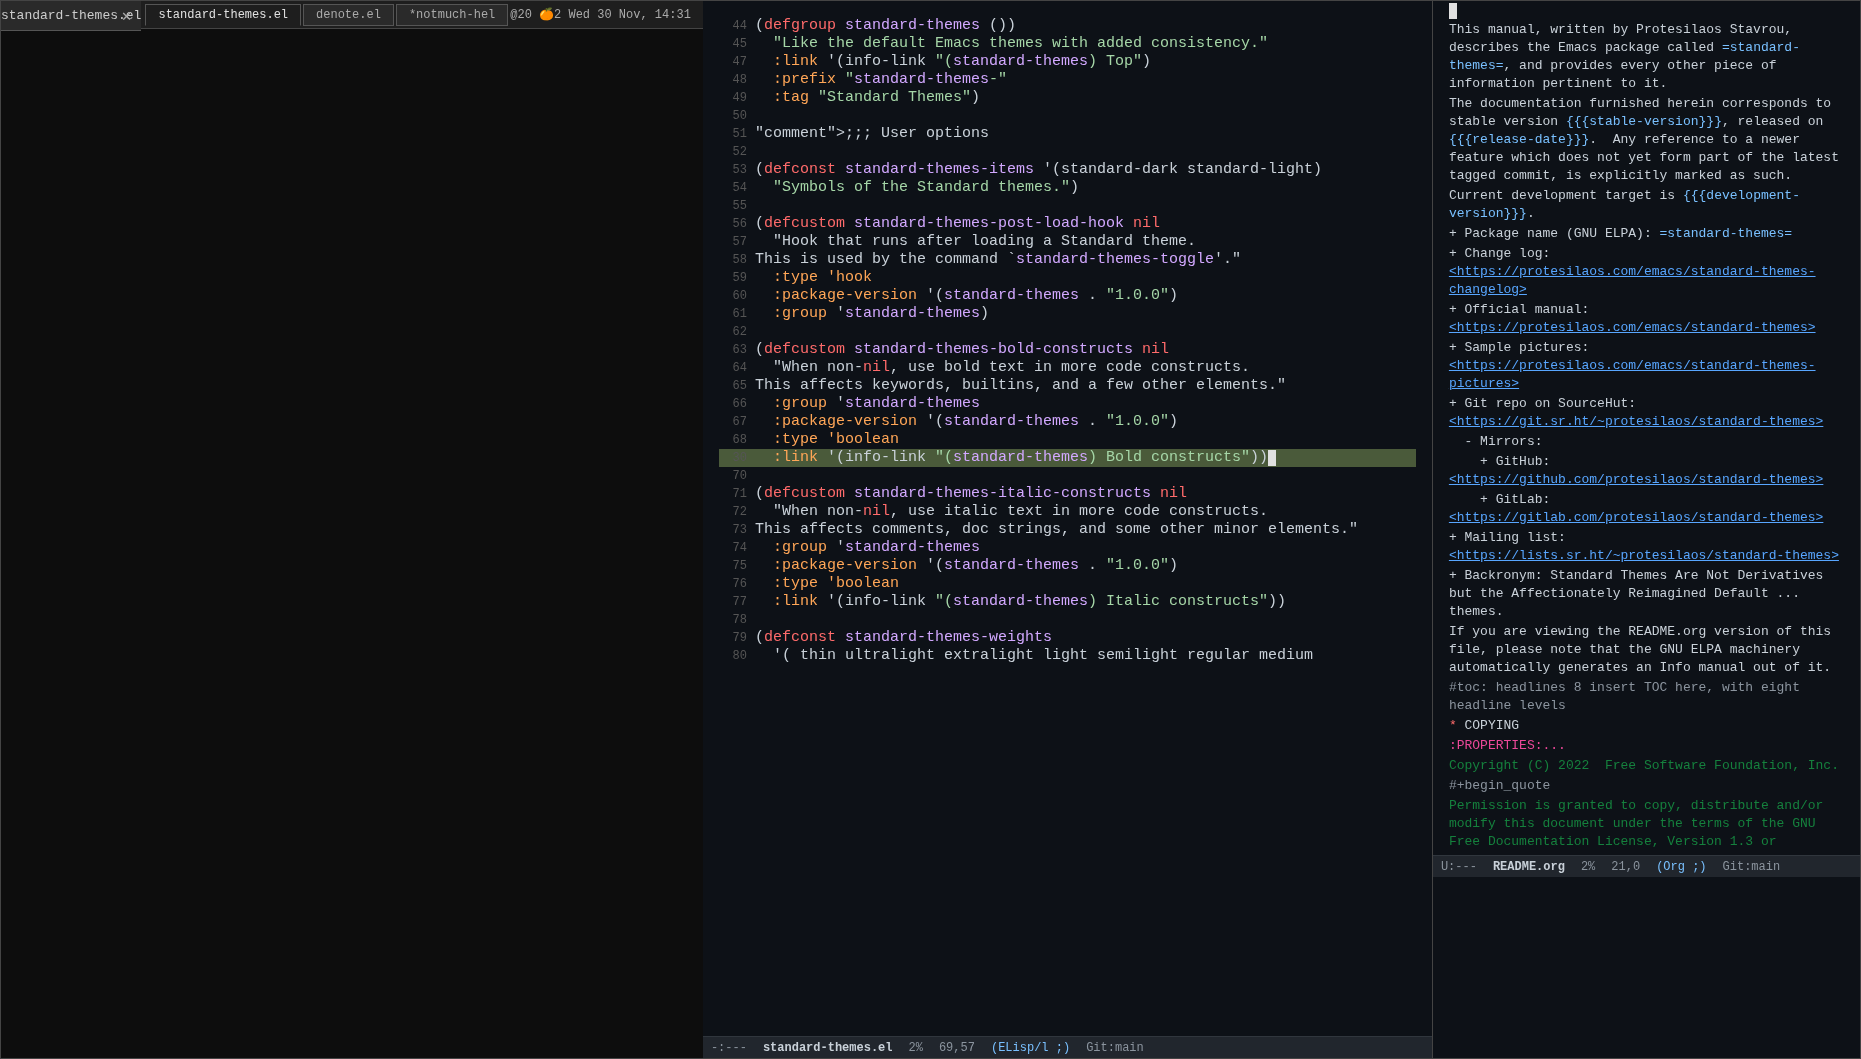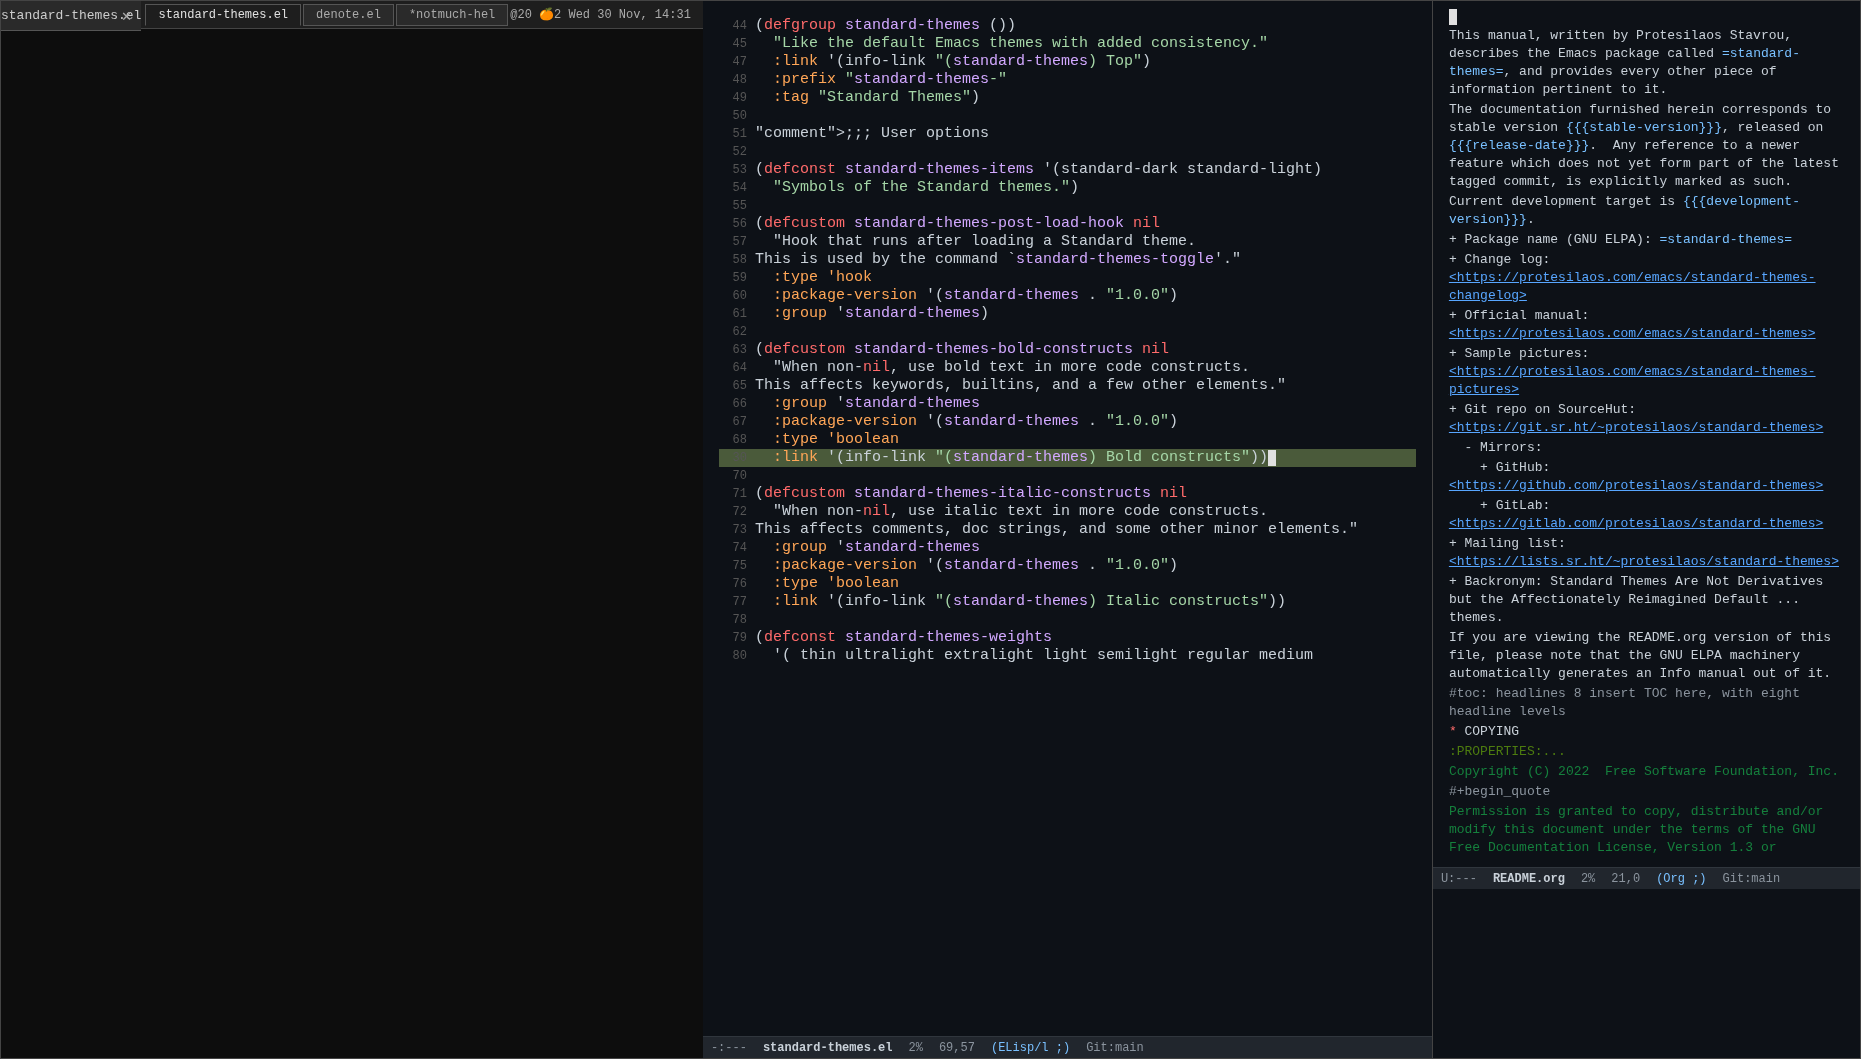--- a/index.html
+++ b/index.html
@@ -149,31 +149,31 @@
       color: #79c0ff;
     }
     .cursor-line {
       display: inline-block;
       width: 8px;
       height: 16px;
       background: #e0e0e0;
       vertical-align: text-bottom;
     }
     .right-text {
-      padding: 8px 16px;
+      padding: 2px 16px;
       font-size: 13px;
       color: #c9d1d9;
       line-height: 18px;
       overflow: hidden;
     }
     .right-text .link { color: #58a6ff; text-decoration: underline; }
     .right-text .code-inline { color: #79c0ff; }
     .right-text .heading { color: #ff6b6b; }
     .right-text .toc-line { color: #8b949e; }
-    .right-text .prop-line { color: #4d7c0f; }
+    .right-text .prop-line { color: #ec4899; }
     .right-text .copyright { color: #15803d; }
 
     .right-status {
       background: #21262d;
       height: 22px;
       display: flex;
       align-items: center;
       padding: 0 8px;
       font-size: 12px;
       color: #8b949e;

